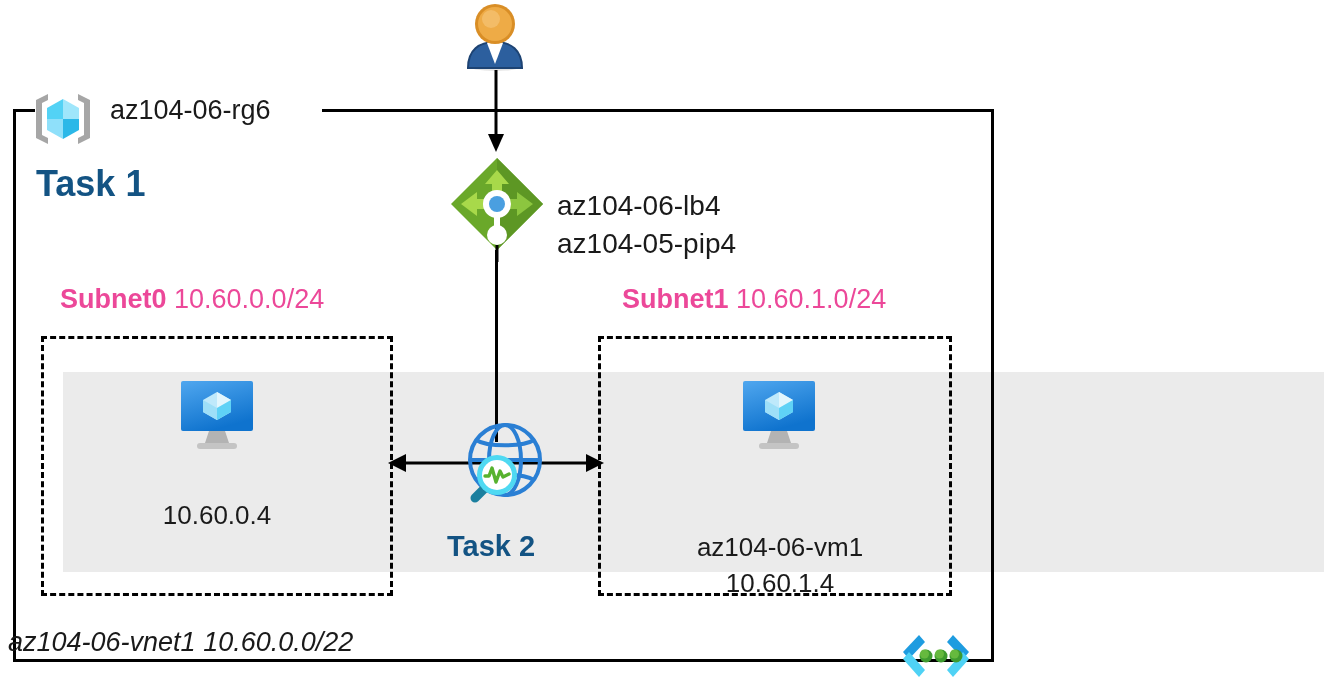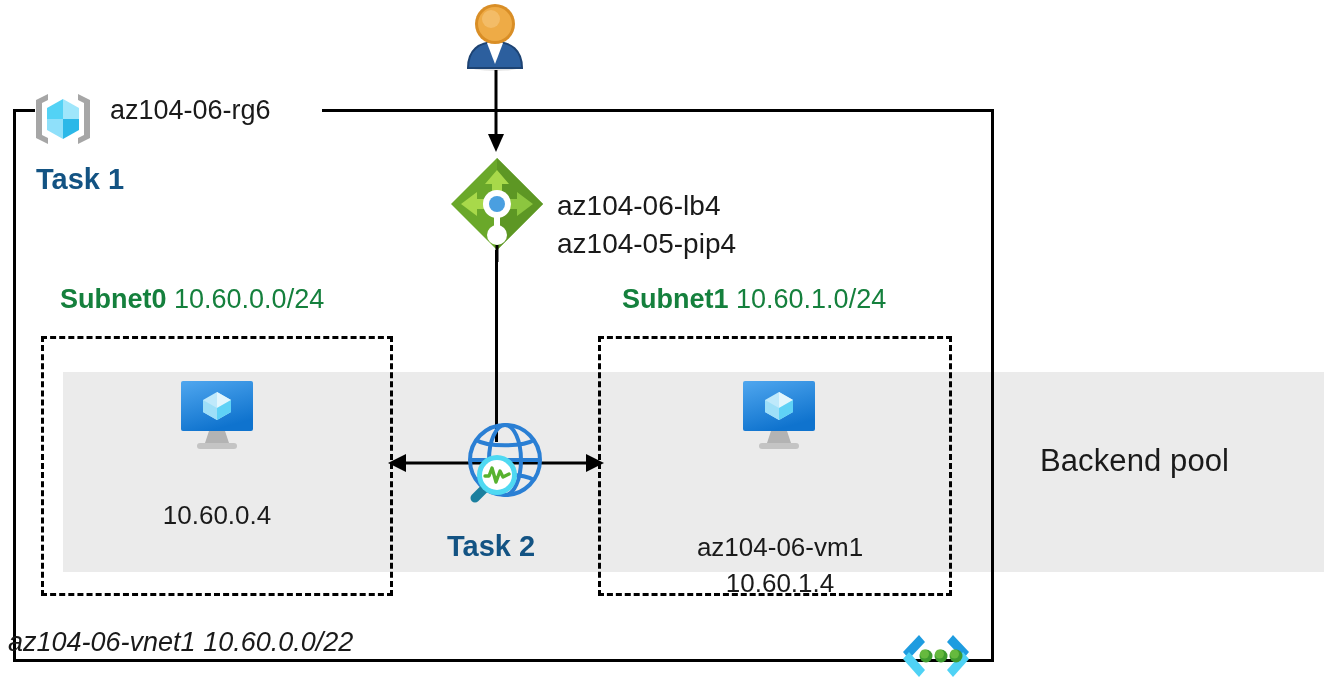--- a/index.html
+++ b/index.html
@@ -65,21 +65,21 @@
     font-size: 27px;
     color: #1a1a1a;
     white-space: nowrap;
   }
 
   .task-label {
     font-weight: bold;
     color: #135383;
     white-space: nowrap;
   }
-  .task1 { left: 36px; top: 163px; font-size: 29px; }
+  .task1 { left: 36px; top: 163px; font-size: 36px; }
   .task2 { left: 447px; top: 530px; font-size: 29px; }
 
   
   .user-icon { left: 460px; top: 2px; width: 70px; height: 70px; }
 
   
   .arrow-user-lb { left: 479px; top: 70px; width: 34px; height: 84px; }
 
   
   .lb-icon { left: 449px; top: 156px; width: 96px; height: 106px; }
@@ -99,21 +99,21 @@
   
   .subnet-box {
     border: 3px dashed #000;
     box-sizing: border-box;
   }
   .subnet0-box { left: 41px;  top: 336px; width: 352px; height: 260px; }
   .subnet1-box { left: 598px; top: 336px; width: 354px; height: 260px; }
 
   .subnet-title {
     font-size: 27px;
-    color: #15803d;
+    color: #ec4899;
     white-space: nowrap;
   }
   .subnet-title b { font-weight: bold; }
   .subnet0-title { left: 60px;  top: 284px; }
   .subnet1-title { left: 622px; top: 284px; }
 
   
   .vm-icon { width: 82px; height: 74px; }
   .vm0-icon { left: 176px; top: 379px; }
   .vm1-icon { left: 738px; top: 379px; }
@@ -138,21 +138,20 @@
   .vnet-icon { left: 897px; top: 633px; width: 78px; height: 52px; }
 
   svg { display: block; overflow: visible; }
 </style>
 </head>
 <body>
 
 <div id="canvas">
 
   <div class="abs backend-band"></div>
-  <div class="abs backend-label">Backend pool</div>
 
   <div class="abs rg-border-left"></div>
   <div class="abs rg-border-right"></div>
   <div class="abs rg-border-top-a"></div>
   <div class="abs rg-border-top-b"></div>
   <div class="abs vnet-border-bottom"></div>
 
   <div class="abs rg-icon">
     <svg width="62" height="62" viewBox="0 0 62 62">
 

